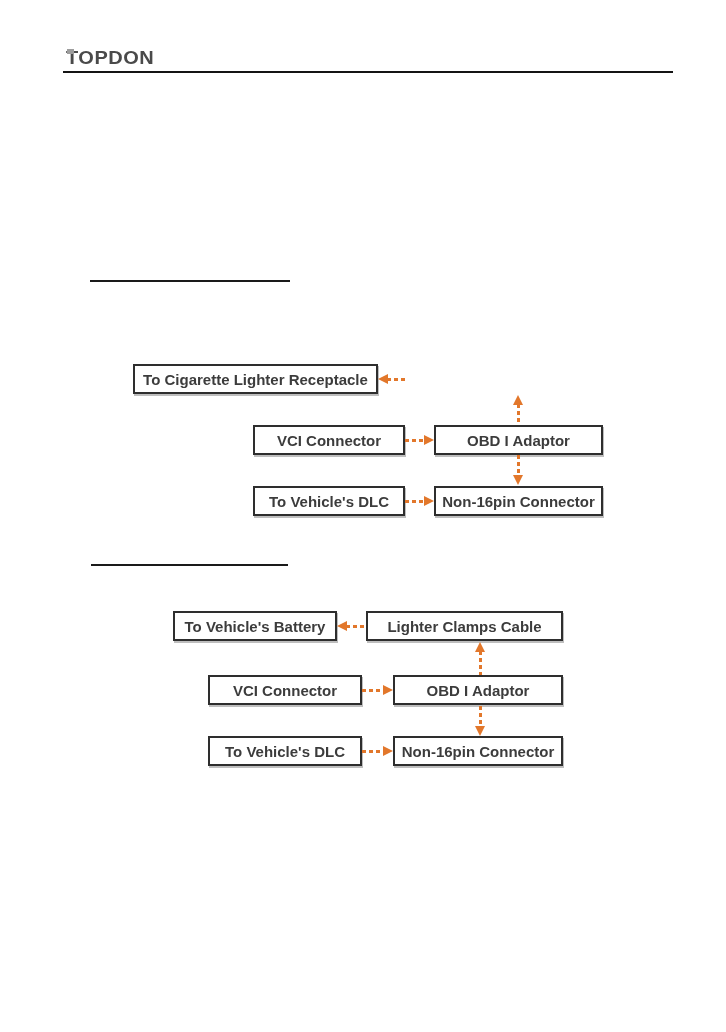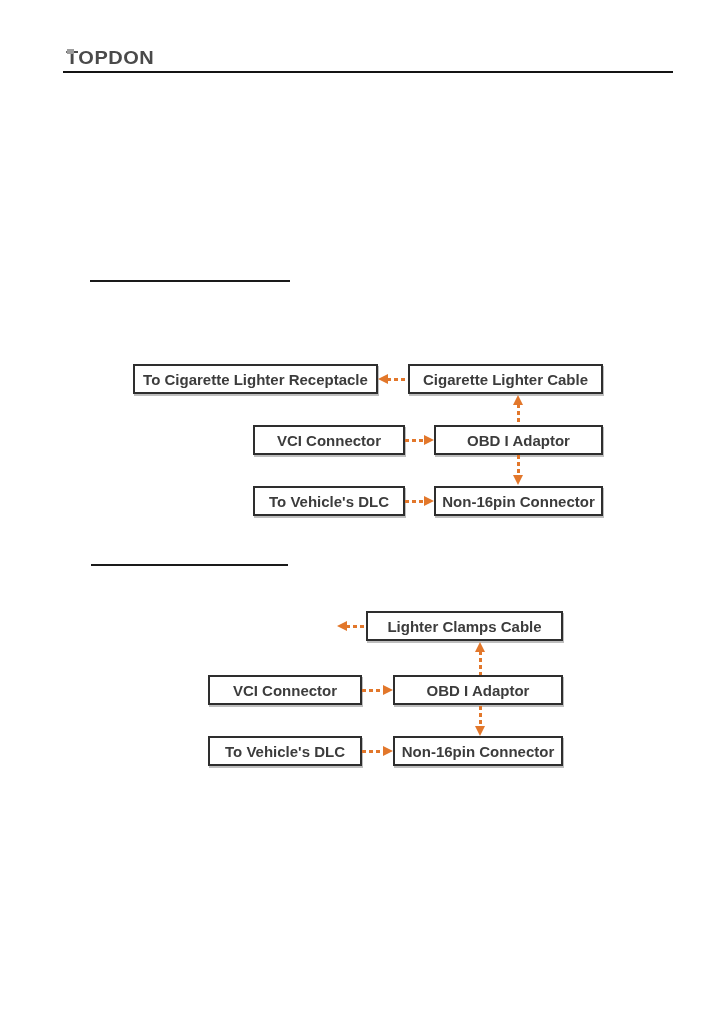--- a/index.html
+++ b/index.html
@@ -102,21 +102,20 @@
 
   <div class="brand">TOPDON</div>
   <div class="brand-notch"></div>
   <div class="header-rule"></div>
 
   <div class="section-underline u1"></div>
   <div class="section-underline u2"></div>
 
   <div class="diagram d1">
     <div class="box b-receptacle">To Cigarette Lighter Receptacle</div>
-    <div class="box b-cable">Cigarette Lighter Cable</div>
     <div class="box b-vci1">VCI Connector</div>
     <div class="box b-adaptor1">OBD I Adaptor</div>
     <div class="box b-dlc1">To Vehicle's DLC</div>
     <div class="box b-n16-1">Non-16pin Connector</div>
 
     <div class="h-arrow a1-left">
       <div class="dash-h"></div>
       <div class="head head-left"></div>
     </div>
     <div class="h-arrow to-right a1-r2">
@@ -131,20 +130,21 @@
       <div class="dash-v"></div>
       <div class="head head-up"></div>
     </div>
     <div class="v-arrow to-down a1-down">
       <div class="dash-v"></div>
       <div class="head head-down"></div>
     </div>
   </div>
 
   <div class="diagram d2">
+    <div class="box b-battery">To Vehicle's Battery</div>
     <div class="box b-clamps">Lighter Clamps Cable</div>
     <div class="box b-vci2">VCI Connector</div>
     <div class="box b-adaptor2">OBD I Adaptor</div>
     <div class="box b-dlc2">To Vehicle's DLC</div>
     <div class="box b-n16-2">Non-16pin Connector</div>
 
     <div class="h-arrow a2-left">
       <div class="dash-h"></div>
       <div class="head head-left"></div>
     </div>

